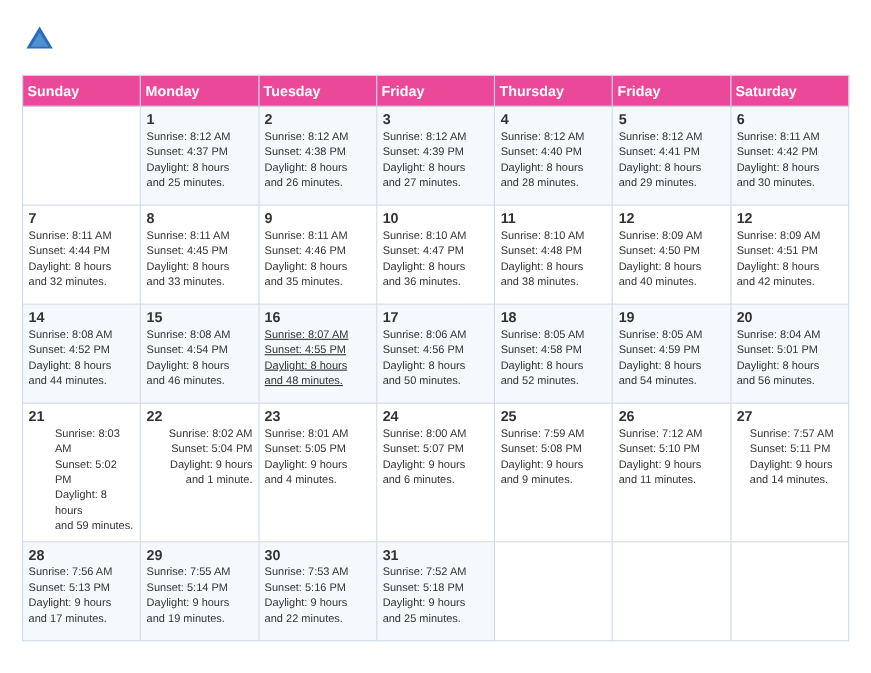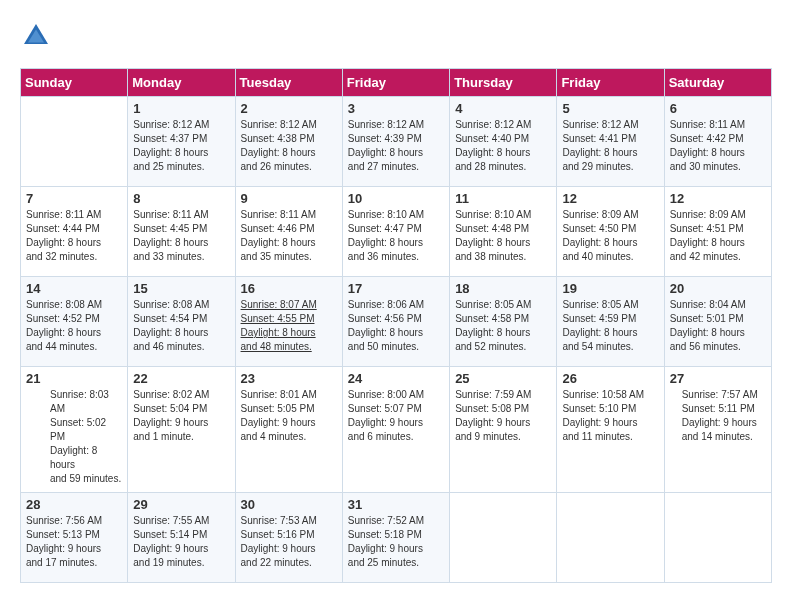--- a/index.html
+++ b/index.html
@@ -51,21 +51,21 @@
     .location {
       font-size: 14px;
       color: #555;
     }
     table {
       width: 100%;
       border-collapse: collapse;
       table-layout: fixed;
     }
     thead tr th {
-      background-color: #be185d;
+      background-color: #ec4899;
       color: #fff;
       padding: 6px 4px;
       font-size: 13px;
       text-align: left;
       border: 1px solid #c8d8e8;
     }
     tbody tr td {
       vertical-align: top;
       padding: 4px 5px 6px 5px;
       border: 1px solid #d0dce8;
@@ -279,21 +279,21 @@
       <tr>
         <td>
           <span class="day-number">21</span>
           <div class="day-info" style="white-space: pre-line; margin-left: 24px;">Sunrise: 8:03 AM
 Sunset: 5:02 PM
 Daylight: 8 hours
 and 59 minutes.</div>
         </td>
         <td>
           <span class="day-number">22</span>
-          <div class="day-info" style="white-space: pre-line;">Sunrise: 8:02 AM
+          <div class="day-info" style="white-space: pre-line; text-align: right;">Sunrise: 8:02 AM
 Sunset: 5:04 PM
 Daylight: 9 hours
 and 1 minute.</div>
         </td>
         <td>
           <span class="day-number">23</span>
           <div class="day-info" style="white-space: pre-line;">Sunrise: 8:01 AM
 Sunset: 5:05 PM
 Daylight: 9 hours
 and 4 minutes.</div>
@@ -307,21 +307,21 @@
         </td>
         <td>
           <span class="day-number">25</span>
           <div class="day-info" style="white-space: pre-line;">Sunrise: 7:59 AM
 Sunset: 5:08 PM
 Daylight: 9 hours
 and 9 minutes.</div>
         </td>
         <td>
           <span class="day-number">26</span>
-          <div class="day-info" style="white-space: pre-line;">Sunrise: 10:58 AM
+          <div class="day-info" style="white-space: pre-line;">Sunrise: 7:12 AM
 Sunset: 5:10 PM
 Daylight: 9 hours
 and 11 minutes.</div>
         </td>
         <td>
           <span class="day-number">27</span>
           <div class="day-info" style="white-space: pre-line; margin-left: 12px;">Sunrise: 7:57 AM
 Sunset: 5:11 PM
 Daylight: 9 hours
 and 14 minutes.</div>

